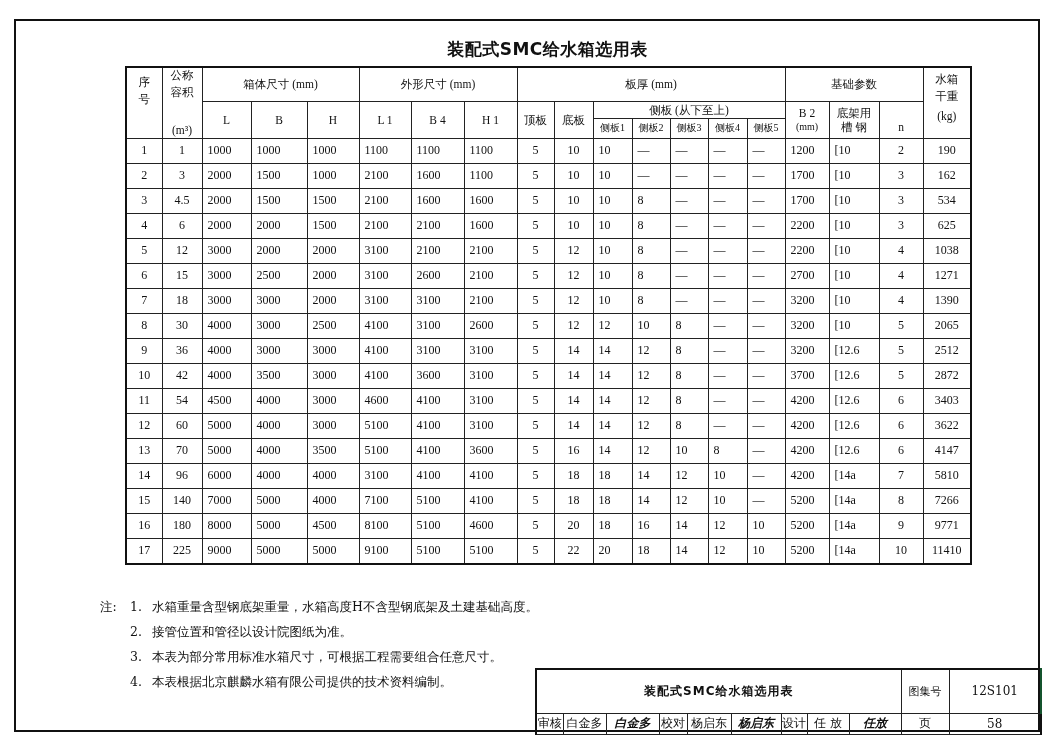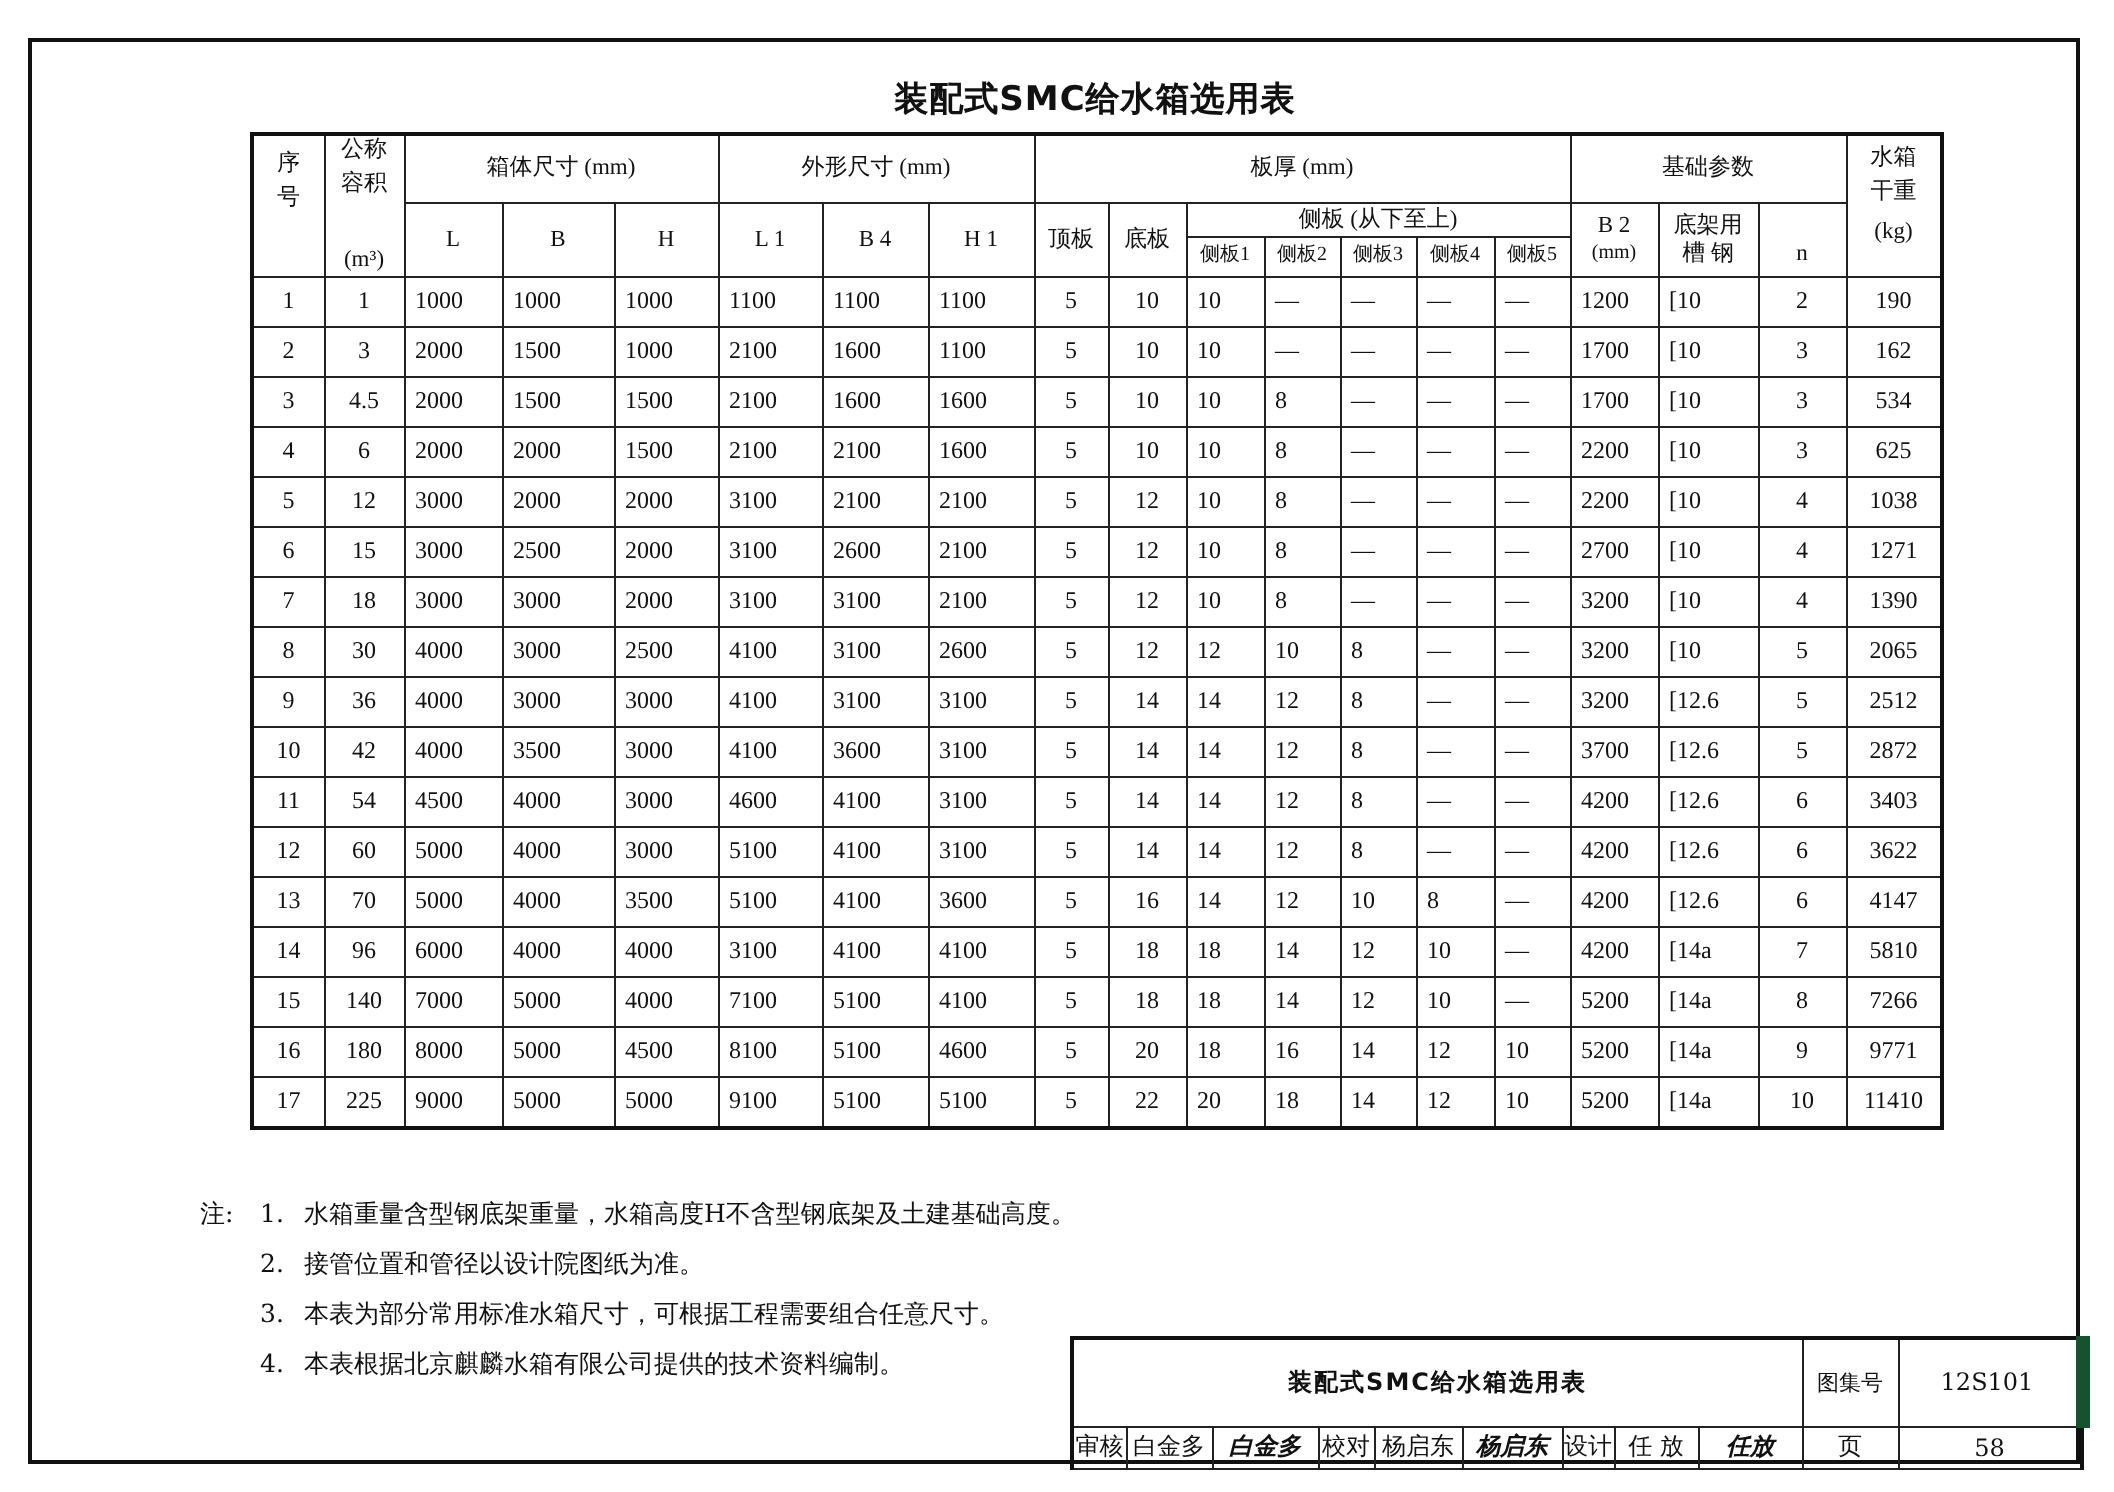--- a/index.html
+++ b/index.html
@@ -494,21 +494,21 @@
     <col style="width:26px">
       <col style="width:42px">
       <col style="width:52px">
     <col style="width:48px">
       <col style="width:92px">
   </colgroup>
   <tbody>
       <tr style="height:44px">
     <td colspan="9" class="tb-title">装配式SMC给水箱选用表</td>
     <td style="font-size:11px">图集号</td>
-    <td style="border-right:7px solid #14532d">12S101</td>
+    <td style="border-right:2px solid #14532d">12S101</td>
   </tr>
   <tr style="height:21px">
     <td>审核</td>
     <td>白金多</td>
     <td class="sig">白金多</td>
     <td>校对</td>
     <td>杨启东</td>
     <td class="sig">杨启东</td>
     <td>设计</td>
     <td>任 放</td>

